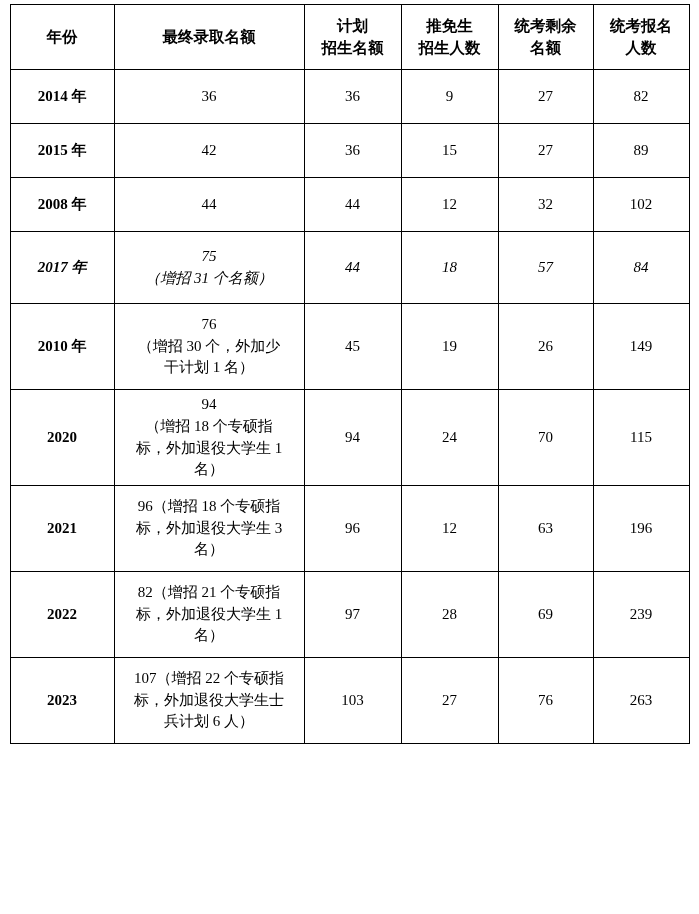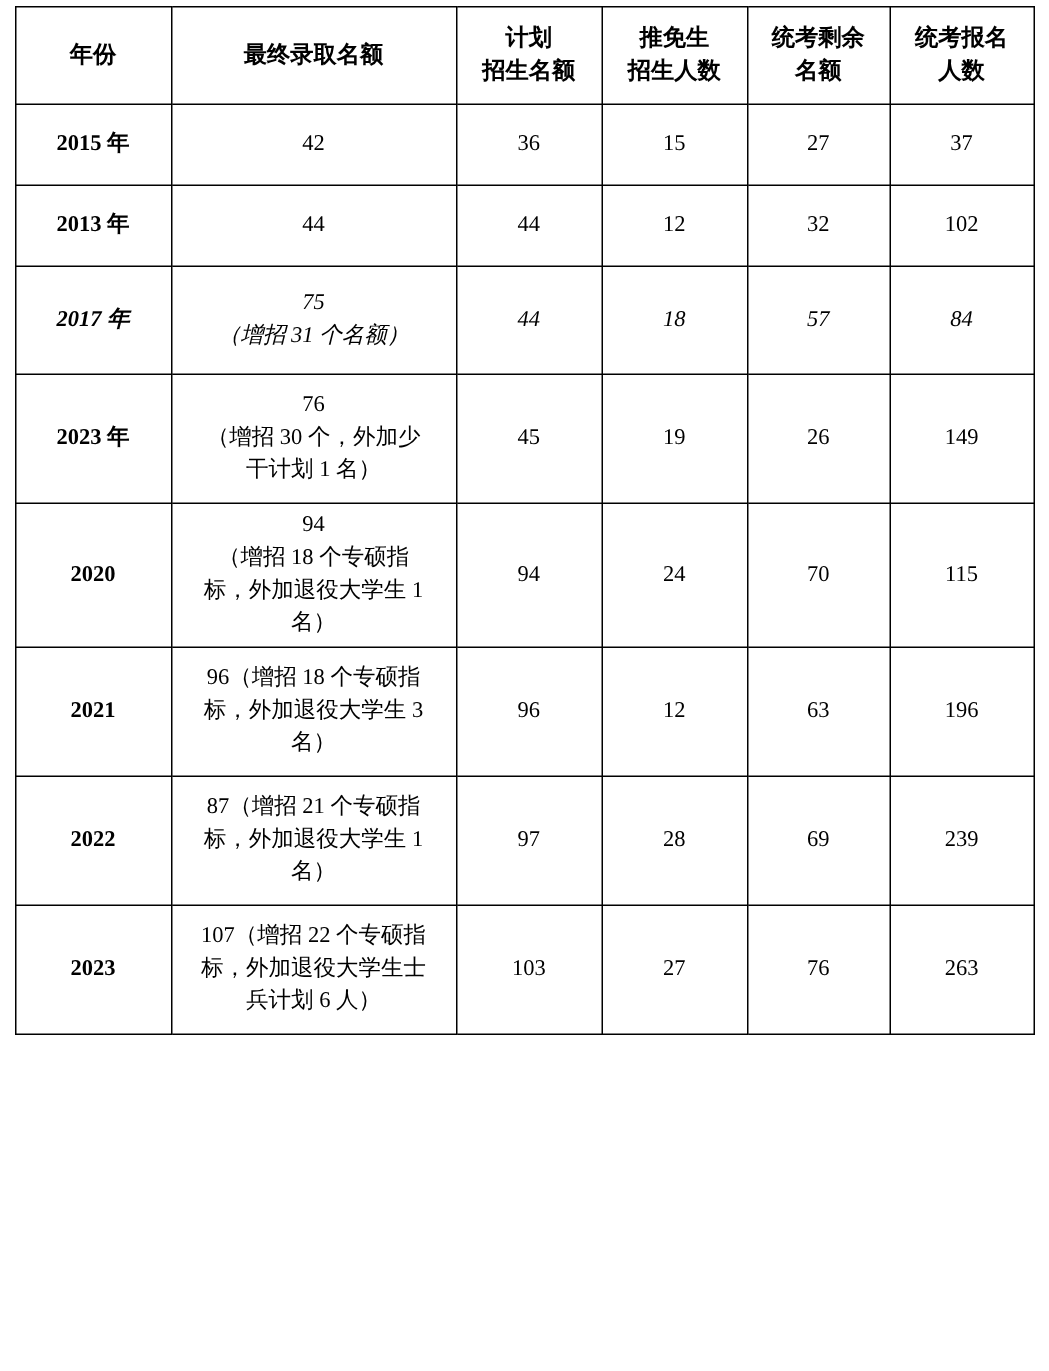--- a/index.html
+++ b/index.html
@@ -95,34 +95,44 @@
         <th>
           <div>统考报名</div>
           <div>人数</div>
         </th>
       </tr>
     </thead>
     <tbody>
 
 
 
+      <tr>
+        <td class="year-cell">2014 年</td>
+        <td class="final-cell">
+          <div>36</div>
+        </td>
+        <td>36</td>
+        <td>9</td>
+        <td>27</td>
+        <td>82</td>
+      </tr>
 
       <tr>
         <td class="year-cell">2015 年</td>
         <td class="final-cell">
           <div>42</div>
         </td>
         <td>36</td>
         <td>15</td>
         <td>27</td>
-        <td>37</td>
-      </tr>
-
-      <tr>
-        <td class="year-cell">2013 年</td>
+        <td>89</td>
+      </tr>
+
+      <tr>
+        <td class="year-cell">2008 年</td>
         <td class="final-cell">
           <div>44</div>
         </td>
         <td>44</td>
         <td>12</td>
         <td>32</td>
         <td>102</td>
       </tr>
 
       <tr class="tall">
@@ -131,21 +141,21 @@
           <div>75</div>
           <div>（增招 31 个名额）</div>
         </td>
         <td>44</td>
         <td>18</td>
         <td>57</td>
         <td>84</td>
       </tr>
 
       <tr class="taller">
-        <td class="year-cell">2023 年</td>
+        <td class="year-cell">2010 年</td>
         <td class="final-cell">
           <div>76</div>
           <div>（增招 30 个，外加少</div>
           <div>干计划 1 名）</div>
         </td>
         <td>45</td>
         <td>19</td>
         <td>26</td>
         <td>149</td>
       </tr>
@@ -174,21 +184,21 @@
         </td>
         <td>96</td>
         <td>12</td>
         <td>63</td>
         <td>196</td>
       </tr>
 
       <tr class="taller">
         <td class="year-cell">2022</td>
         <td class="final-cell">
-          <div>87（增招 21 个专硕指</div>
+          <div>82（增招 21 个专硕指</div>
           <div>标，外加退役大学生 1</div>
           <div>名）</div>
         </td>
         <td>97</td>
         <td>28</td>
         <td>69</td>
         <td>239</td>
       </tr>
 
       <tr class="taller">

